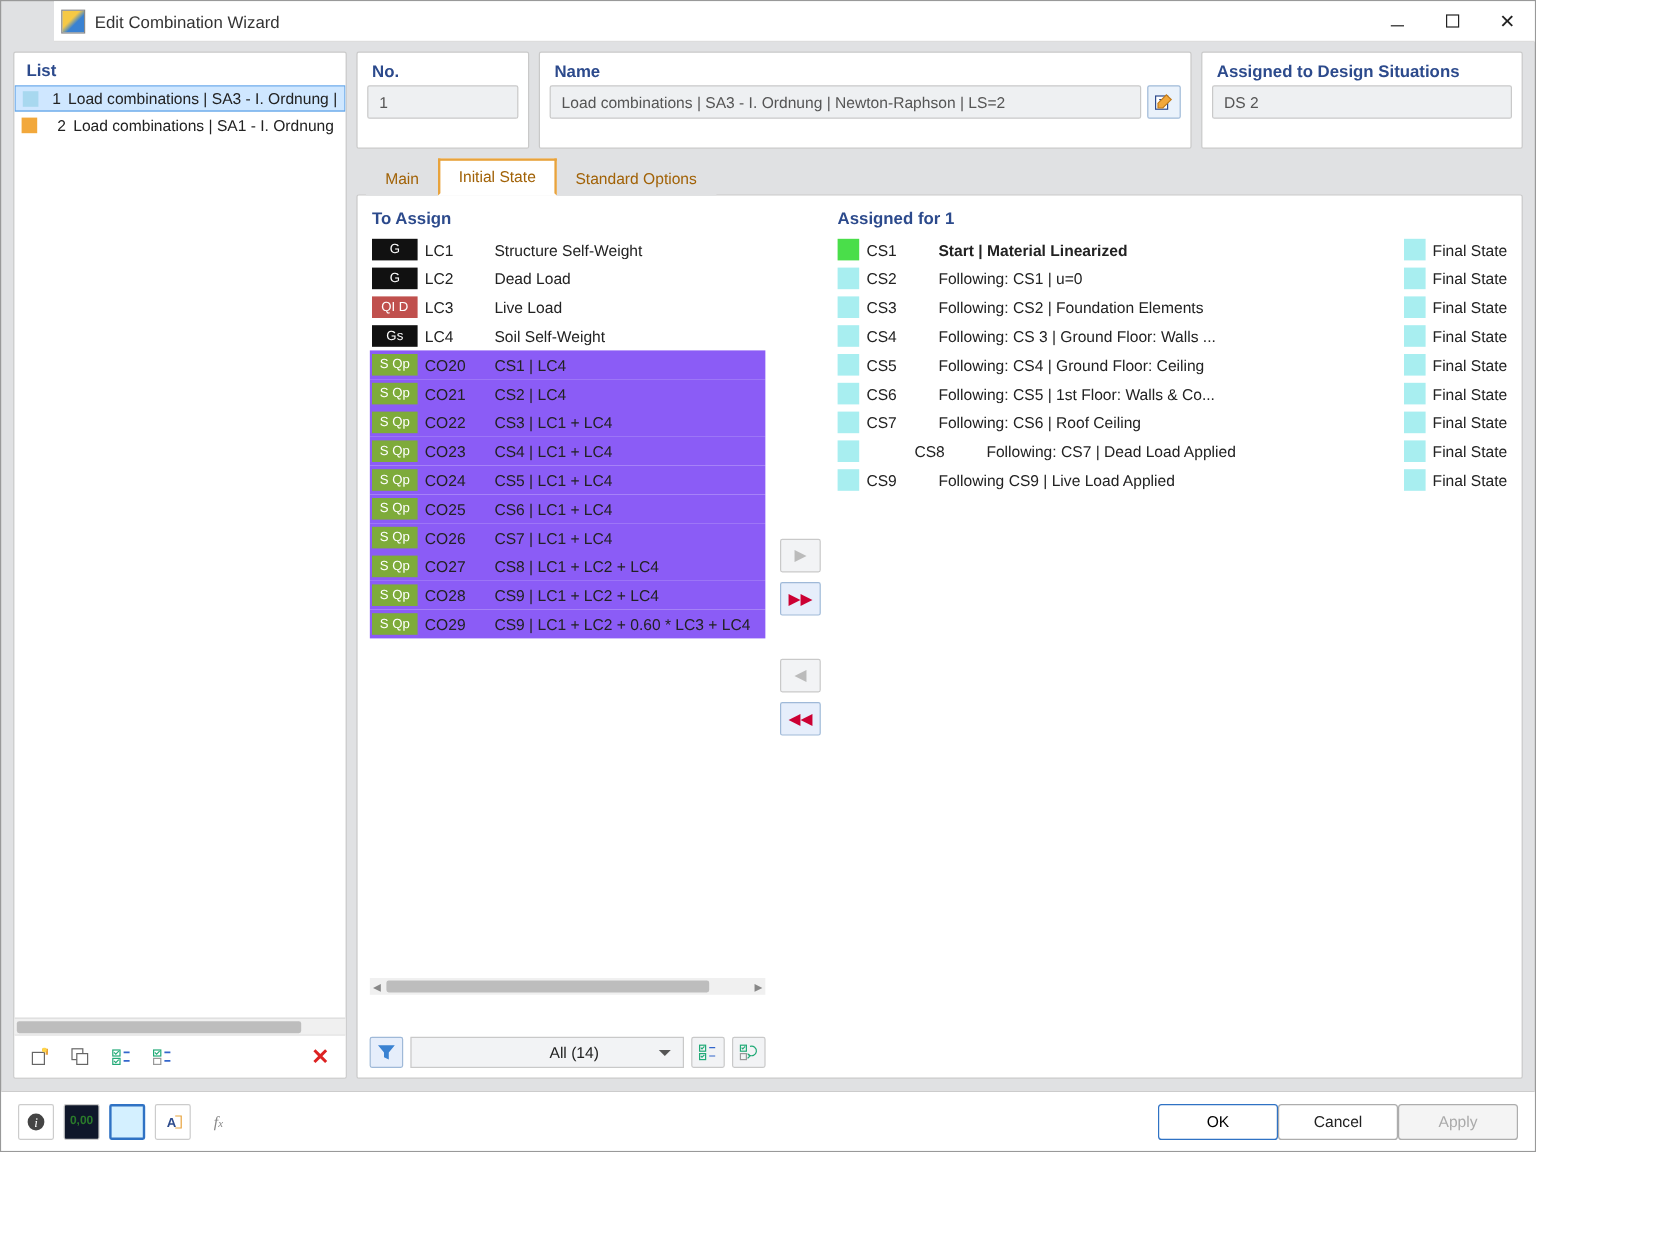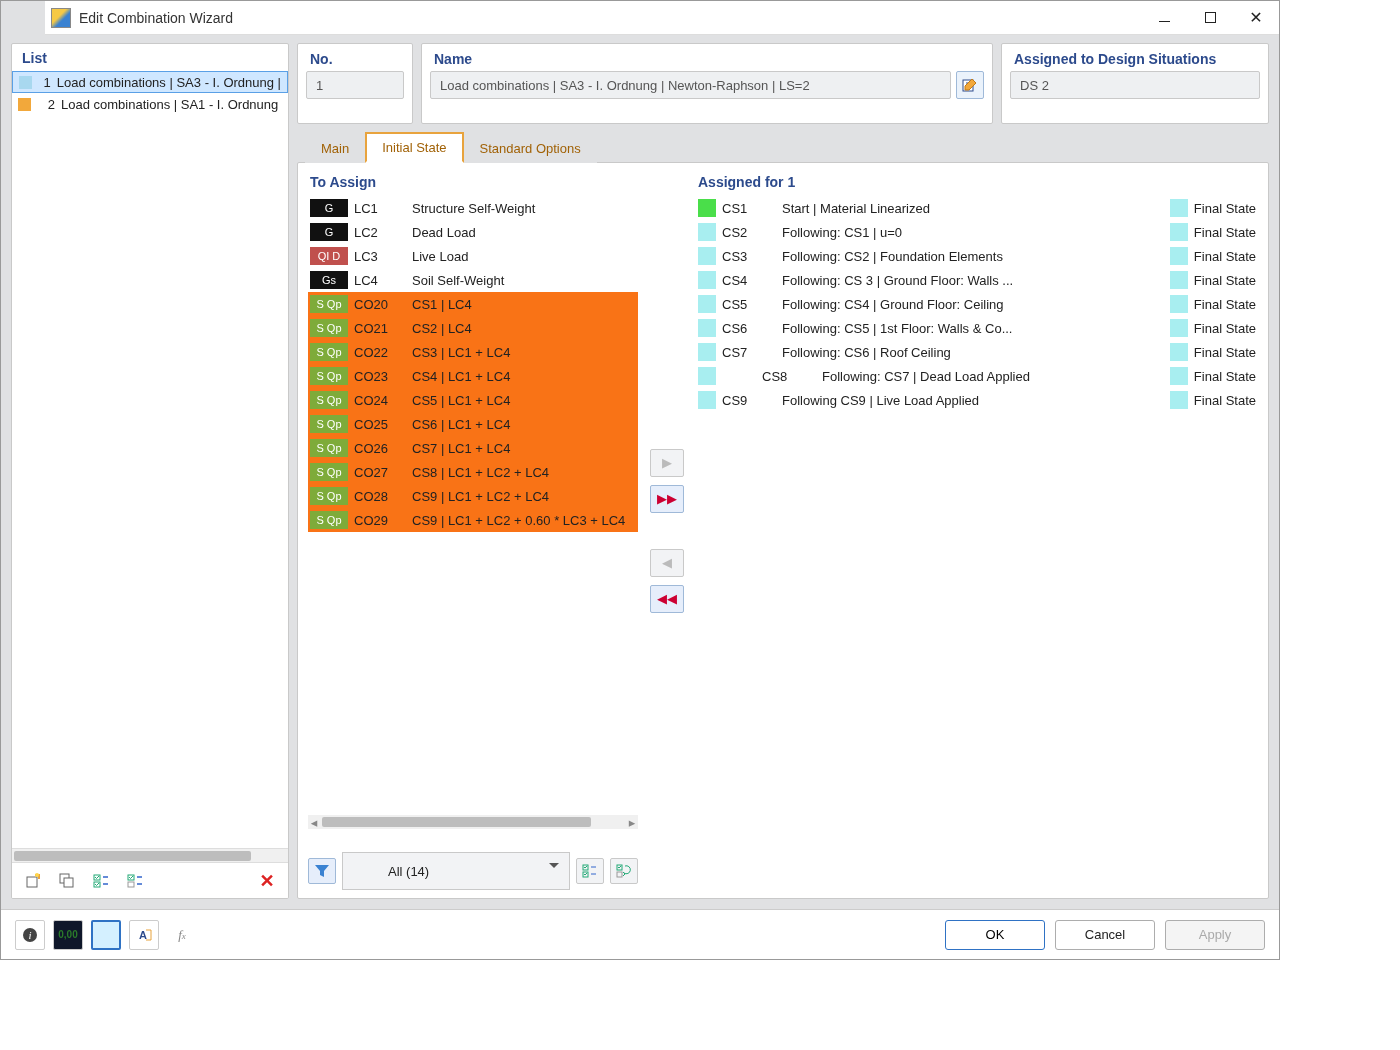--- a/index.html
+++ b/index.html
@@ -45,46 +45,46 @@
   .tabs { display:flex; height:30px; align-items:flex-end; padding-left:8px;}
   .tab { padding:6px 15px; background:#e0e1e3; color:#a16207; font-size:13px; border:1px solid transparent; position:relative; top:1px;}
   .tab.active { background:#fff; border:2px solid #e8a33d; border-bottom:2px solid #fff; font-weight:400; z-index:2;}
   .tab-body { flex:1; background:#fff; border:1px solid #c9c9c9; border-radius:2px; padding:8px 10px; display:flex; gap:10px; min-height:0;}
   
   .col { flex:1; display:flex; flex-direction:column; min-width:0;}
   .col-header { color:#2c4a8c; font-weight:600; font-size:14px; padding:3px 0 6px 2px;}
   .grid-wrap { flex:1; overflow:hidden; background:#fff; }
   .grid-body { overflow:hidden; height:617px;}
   .grid-row { display:flex; align-items:center; height:24px; padding:0 2px; }
-  .grid-row.odd { background:#f97316;}
+  .grid-row.odd { background:#8b5cf6;}
   .tag { width:38px; height:18px; color:#fff; font-size:11px; display:flex; align-items:center; justify-content:center; margin-right:6px; flex-shrink:0; font-weight:500;}
   .tag.g { background:#111; }
   .tag.ql { background:#c0504d; }
   .tag.gs { background:#111; }
   .tag.sqp { background:#7eab3a; }
   .tag.cyan { background:#a8eef0; width:18px; }
   .tag.green { background:#4ade4a; width:18px;}
   .code-col { width:58px; flex-shrink:0; }
   .desc-col { flex:1; white-space:nowrap; overflow:hidden; text-overflow:ellipsis; }
   .final-col { display:flex; align-items:center;}
   .final-col .tag.cyan { margin-left:6px; margin-right:6px;}
   
   .mid-btns { width:38px; display:flex; flex-direction:column; justify-content:center; gap:8px; align-items:center; }
   .mid-btn { width:34px; height:28px; border:1px solid #c9c9c9; background:#f2f3f5; display:flex; align-items:center; justify-content:center; border-radius:2px; color:#888;}
   .mid-btn.primary { background:#e6eefb; border-color:#9fb9d8; color:#c03;}
   .mid-btn.disabled { color:#bbb; }
   
   .filter-bar { display:flex; align-items:center; gap:6px; padding-top:6px;}
   .funnel { width:28px; height:26px; background:#e6eefb; border:1px solid #9fb9d8; display:flex; align-items:center; justify-content:center; border-radius:2px;}
-  .dropdown { flex:1; height:38px; border:1px solid #c9c9c9; background:#f2f3f5; display:flex; align-items:center; justify-content:flex-start; position:relative;padding-left:45px;}
+  .dropdown { flex:1; height:26px; border:1px solid #c9c9c9; background:#f2f3f5; display:flex; align-items:center; justify-content:center; position:relative;padding-left:45px;}
   .dropdown::after { content:""; position:absolute; right:10px; top:10px; border:5px solid transparent; border-top-color:#555;}
   .small-icon-btn { width:28px; height:26px; border:1px solid #c9c9c9; background:#f2f3f5; display:flex; align-items:center; justify-content:center; border-radius:2px;}
   
   .footer { height:50px; background:#fff; border-top:1px solid #ccc; display:flex; align-items:center; padding:0 14px; gap:8px;}
-  .footer .right { margin-left:auto; display:flex; gap:10px;padding-left:28px;}
+  .footer .right { margin-left:auto; display:flex; padding-left:28px;}
   .btn { height:30px; min-width:100px; border:1px solid #adadad; background:#fff; border-radius:3px; display:flex; align-items:center; justify-content:center; font-size:13px;}
   .btn.primary { border-color:#2f72c4; color:#000;}
   .btn.disabled { color:#aaa; background:#f4f4f4;}
   .foot-icon { width:30px; height:30px; border:1px solid #ccc; display:flex; align-items:center; justify-content:center; border-radius:2px;}
   .foot-icon.sel { border:2px solid #2f72c4; background:#d4f0ff;}
   .tiny-svg { width:16px; height:16px; }
   .hscroll2 { height:14px; background:#f0f0f0; display:flex; align-items:center; margin-top:2px;}
   .hscroll2 .track { flex:1; height:14px; position:relative;}
   .hscroll2 .thumb { position:absolute; height:10px; background:#bdbdbd; top:2px; border-radius:2px;}
 </style>
@@ -161,21 +161,21 @@
           <div class="flex-spacer"></div>
           <div class="tb-btn">
               <span class="red-x">✕</span>
             </div>
         </div>
       </div>
 
       <div class="right-side">
 
         <div class="top-bar">
-          <div class="panel field-group" style="width:116px; padding:4px 8px 8px 8px;">
+          <div class="panel field-group" style="width:144px; padding:4px 8px 8px 8px;">
             <div class="field-label">No.</div>
             <div class="input-ro">1</div>
           </div>
           <div class="panel field-group" style="flex:1; padding:4px 8px 24px 8px;">
             <div class="field-label">Name</div>
             <div class="name-wrap">
               <div class="input-ro">Load combinations | SA3 - I. Ordnung | Newton-Raphson | LS=2</div>
               <div class="icon-btn">
                 <svg class="tiny-svg" viewBox="0 0 16 16">
                     <rect x="1" y="3" width="10" height="11" fill="#fff" stroke="#2c4a8c"></rect>
@@ -321,21 +321,21 @@
               <div class="mid-btn primary">◀◀</div>
             </div>
 
             <div class="col">
               <div class="col-header">Assigned for 1</div>
               <div class="grid-wrap">
                 <div id="assigned-rows">
                     <div class="grid-row">
                       <span class="tag green"></span>
                  <span class="code-col" style="width:60px;">CS1</span>
-                 <span class="desc-col" style="flex:1;">Start | Material Linearized</span>
+                 <span class="desc-col" style="flex:1;font-weight:bold;">Start | Material Linearized</span>
                  <span class="final-col">
                    <span class="tag cyan"></span>
                    <span>Final State</span>
                  </span>
                     </div>
                     <div class="grid-row">
                       <span class="tag cyan"></span>
                  <span class="code-col" style="width:60px;">CS2</span>
                  <span class="desc-col" style="flex:1;">Following: CS1 | u=0</span>
                  <span class="final-col">

